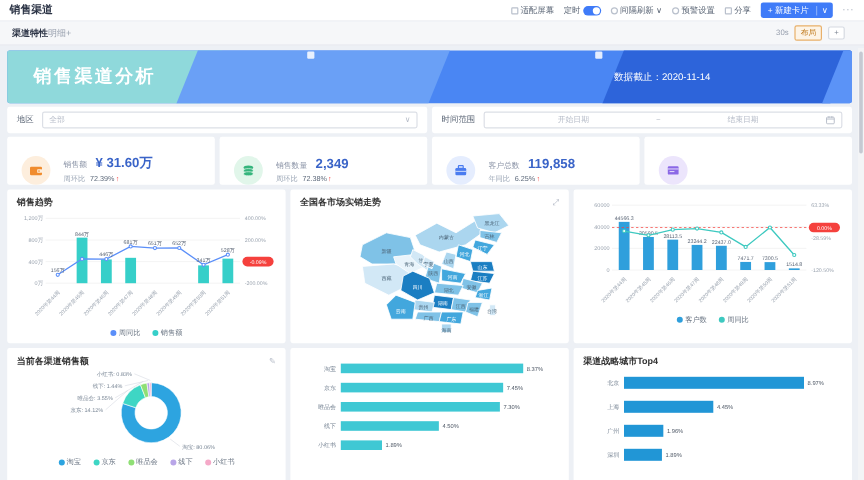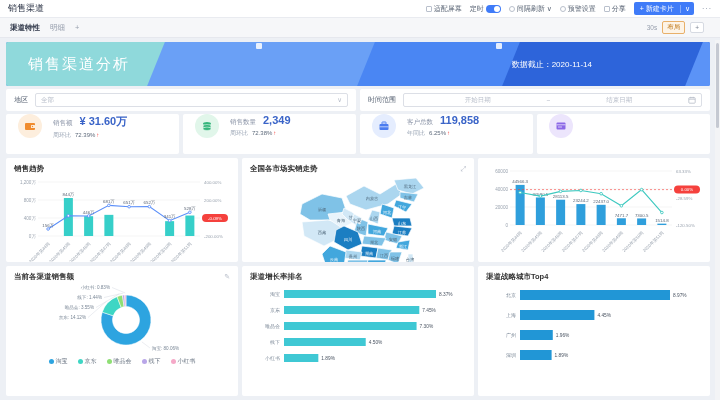--- a/index.html
+++ b/index.html
@@ -1,69 +1,69 @@
 <!DOCTYPE html>
 <html><head>
 <meta charset="utf-8">
 <style>
   *{box-sizing:border-box;margin:0;padding:0}
   body{width:720px;height:400px;font-family:"Liberation Sans",sans-serif;background:#edf0f5;overflow:hidden;color:#333;font-size:8px}
   
   .topbar{height:18px;background:#fff;border-bottom:1px solid #e9ebf0;display:flex;align-items:center;justify-content:space-between;padding:0 8px}
-  .tb-title{font-size:9px;color:#2b3345;font-weight:normal}
+  .tb-title{font-size:9px;color:#2b3345;font-weight:bold}
   .tb-right{display:flex;align-items:center;gap:8px;font-size:7px;color:#5a6575}
   .tb-item{display:flex;align-items:center;gap:2px;cursor:pointer;white-space:nowrap}
   .ck{width:6px;height:6px;border:1px solid #b9c0cc;border-radius:1px;display:inline-block}
   .ring{width:6px;height:6px;border:1px solid #b9c0cc;border-radius:50%;display:inline-block}
   .toggle{width:15px;height:8px;border-radius:4px;background:#3f7bf8;position:relative;display:inline-block}
   .toggle::after{content:"";position:absolute;right:1px;top:1px;width:6px;height:6px;border-radius:50%;background:#fff}
   .btn-new{display:flex;align-items:center;background:#3f7bf8;color:#fff;border-radius:2px;height:13px;font-size:7px;cursor:pointer}
   .btn-new .main{padding:0 6px}
   .btn-new .caret{padding:0 4px;border-left:1px solid rgba(255,255,255,.35)}
   .more{color:#8a93a6;letter-spacing:1px}
   
   .tabbar{height:20px;background:#f6f7f9;border-bottom:1px solid #e6e8ee;display:flex;align-items:center;justify-content:space-between;padding:0 10px}
-  .tabs{display:flex;gap:10px;align-items:center}
+  .tabs{display:flex;align-items:center}
   .tab{color:#98a0ae;font-size:7.5px;cursor:pointer}
   .tab.active{color:#2b3345;font-weight:bold}
   .tab-right{display:flex;gap:5px;align-items:center;font-size:6.5px;color:#98a0ae;margin-right:6px}
   .mini-btn{border:1px solid #e8b06a;background:#fdf4e7;color:#c07a1d;border-radius:2px;padding:1px 4px;font-size:6.5px;cursor:pointer}
   .mini-btn.plain{border:1px solid #d6dae2;background:#fff;color:#7a8391}
   
   .content{padding:4px 10px 0 6px;position:relative}
   .banner{height:44px;border-radius:2px;position:relative;overflow:hidden;background:#4a86f3}
   .stripe{position:absolute;top:-12px;bottom:-12px;transform:skewX(-22deg)}
   .s1{left:-60px;width:230px;background:#8fd9db}
   .s2{left:150px;width:210px;background:#6aa0f6}
   .s3{left:505px;width:190px;background:#2d64da}
   .s4{left:688px;width:80px;background:#5b93f7}
-  .banner-title{position:absolute;left:22px;top:50%;transform:translateY(-50%);font-size:15px;color:#fff;font-weight:normal;letter-spacing:2px}
+  .banner-title{position:absolute;left:22px;top:50%;transform:translateY(-50%);font-size:15px;color:#fff;font-weight:bold;letter-spacing:2px}
   .deadline{position:absolute;right:118px;top:50%;transform:translateY(-50%);font-size:8px;color:#fff}
   .handle{position:absolute;top:1px;width:6px;height:6px;background:rgba(255,255,255,.85);border-radius:1px}
   
   .filters{display:flex;gap:4px;margin-top:3px}
   .fcard{background:#fff;border-radius:2px;height:22px;flex:1;display:flex;align-items:center;padding:0 8px;gap:7px}
   .flabel{font-size:7px;color:#5a6575;white-space:nowrap}
   .finput{flex:1;height:14px;border:1px solid #dcdfe6;border-radius:2px;display:flex;align-items:center;padding:0 5px;color:#b6bcc8;font-size:6.5px;justify-content:space-between;cursor:pointer}
   .fdate .dtxt{flex:1;text-align:center}
   
   .kpis{display:flex;gap:4px;margin-top:3px}
-  .kpi{flex:1;background:#fff;border-radius:2px;height:40px;display:flex;align-items:flex-start;padding-left:12px;gap:11px}
+  .kpi{flex:1;background:#fff;border-radius:2px;height:40px;display:flex;align-items:flex-end;padding-left:12px;gap:11px}
   .kicon{width:24px;height:24px;border-radius:50%;display:flex;align-items:center;justify-content:center;flex:none}
   .k1{background:#fdeedd}.k2{background:#e1f6ea}.k3{background:#e5edfe}.k4{background:#ece5fc}
   .krow1{display:flex;align-items:baseline}
   .kpi .lbl{font-size:6.5px;color:#8a93a6}
   .kpi .val{font-size:11px;font-weight:bold;color:#3a64c8;margin-left:7px}
   .krow2{font-size:6px;color:#9aa5b5;margin-top:2px}
   .krow2 b{color:#5f6b7c;font-weight:normal;margin-left:4px}
   .up{color:#f5413d;margin-left:1px}
   
   .row{display:flex;gap:4px;margin-top:4px}
   .card{background:#fff;border-radius:2px;padding:5px 8px 3px;overflow:hidden}
-  .h128{height:104px}.h106{height:130px}
+  .h128{height:128px}.h106{height:130px}
   .cw{flex:0 0 232px}.cm{flex:1}
   .card-head{display:flex;justify-content:space-between;align-items:center;height:11px}
   .card-title{font-size:7.5px;font-weight:bold;color:#333}
   .card-icon{font-size:7px;color:#b6bcc8;cursor:pointer}
   svg{display:block}
   .legend{display:flex;justify-content:center;gap:10px;font-size:6px;color:#6b7684;height:9px;align-items:center}
   .dot{width:5px;height:5px;border-radius:50%;display:inline-block;margin-right:2px;vertical-align:middle}
   
   .scrollbar{position:fixed;right:0;top:40px;width:5px;bottom:0;background:#f3f4f6}
   .thumb{position:absolute;top:3px;left:1px;width:3px;height:85px;border-radius:2px;background:#c5c9d2}
@@ -415,23 +415,20 @@
         </svg>
       <div class="legend" id="legendD">
           <span><span class="dot" style="background: rgb(45, 164, 224);"></span>淘宝</span>
           <span><span class="dot" style="background: rgb(62, 214, 196);"></span>京东</span>
           <span><span class="dot" style="background: rgb(143, 223, 117);"></span>唯品会</span>
           <span><span class="dot" style="background: rgb(185, 166, 232);"></span>线下</span>
           <span><span class="dot" style="background: rgb(245, 169, 200);"></span>小红书</span>
         </div>
     </div>
     <div class="card h106 cm">
-      <div class="card-head">
-          <span class="card-title">渠道增长率排名</span>
-        </div>
       <svg id="chartE" width="220" height="88" viewBox="0 0 220 88">
           <text x="30" y="13.8" font-size="5" fill="#7a8796" text-anchor="end" font-family="Liberation Sans, sans-serif">淘宝</text>
           <rect x="34" y="8" width="152" height="8" fill="#3fc8d4"></rect>
           <text x="189" y="13.8" font-size="4.8" fill="#4a5462" text-anchor="start" font-family="Liberation Sans, sans-serif">8.37%</text>
           <text x="30" y="29.8" font-size="5" fill="#7a8796" text-anchor="end" font-family="Liberation Sans, sans-serif">京东</text>
           <rect x="34" y="24" width="135.29271206690564" height="8" fill="#3fc8d4"></rect>
           <text x="172.29271206690564" y="29.8" font-size="4.8" fill="#4a5462" text-anchor="start" font-family="Liberation Sans, sans-serif">7.45%</text>
           <text x="30" y="45.8" font-size="5" fill="#7a8796" text-anchor="end" font-family="Liberation Sans, sans-serif">唯品会</text>
           <rect x="34" y="40" width="132.56869772998806" height="8" fill="#3fc8d4"></rect>
           <text x="169.56869772998806" y="45.8" font-size="4.8" fill="#4a5462" text-anchor="start" font-family="Liberation Sans, sans-serif">7.30%</text>

